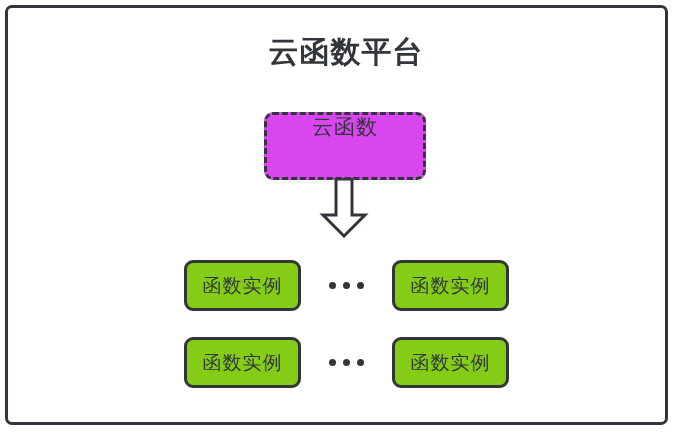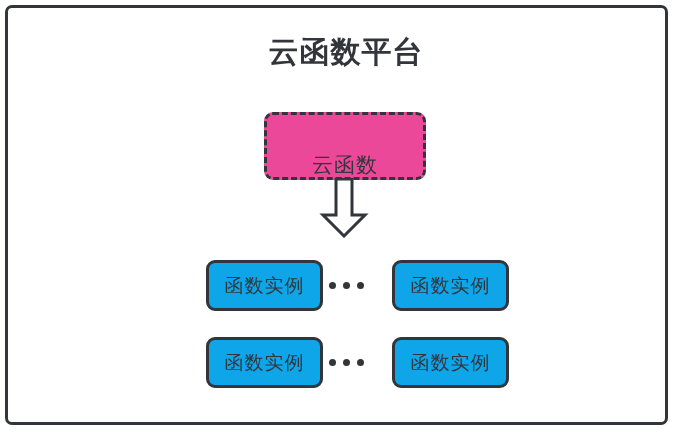--- a/index.html
+++ b/index.html
@@ -53,23 +53,23 @@
   
   .cloud-function-box {
     position: absolute;
     left: 256px;
     top: 104px;
     width: 162px;
     height: 68px;
     box-sizing: border-box;
     border: 3px dashed #32363a;
     border-radius: 9px;
-    background: #ec4899;
+    background: #d946ef;
     display: flex;
-    align-items: flex-end;
+    align-items: flex-start;
     justify-content: center;
   }
   .cloud-function-box .box-label {
     font-size: 21px;
     line-height: 24px;
     color: #32363a;
     letter-spacing: 1px;
   }
 
   
@@ -96,25 +96,24 @@
   }
   .instance-row.row-1 { top: 252px; }
   .instance-row.row-2 { top: 329px; }
 
   .instance-box {
     width: 117px;
     height: 51px;
     box-sizing: border-box;
     border: 3px solid #32363a;
     border-radius: 9px;
-    background: #0ea5e9;
+    background: #84cc16;
     display: flex;
     align-items: center;
     justify-content: center;
-    margin-left: 22px;
   }
   .instance-box .box-label {
     font-size: 19px;
     line-height: 22px;
     color: #32363a;
     letter-spacing: 1px;
   }
 
   .ellipsis-dots {
     display: flex;

